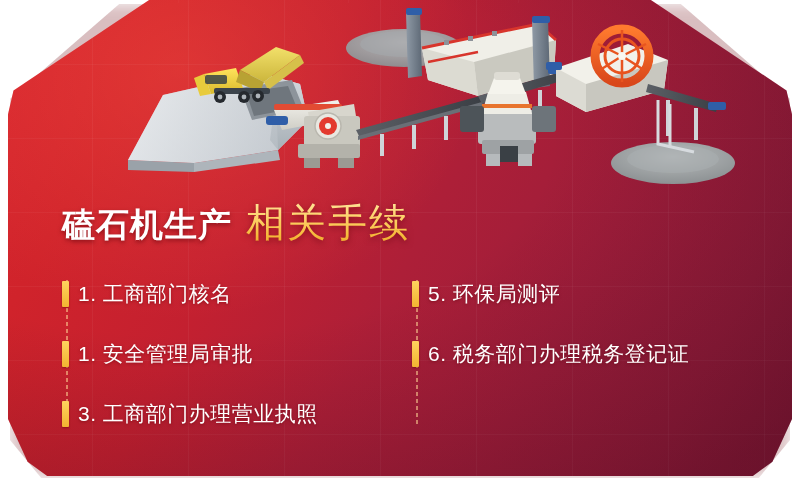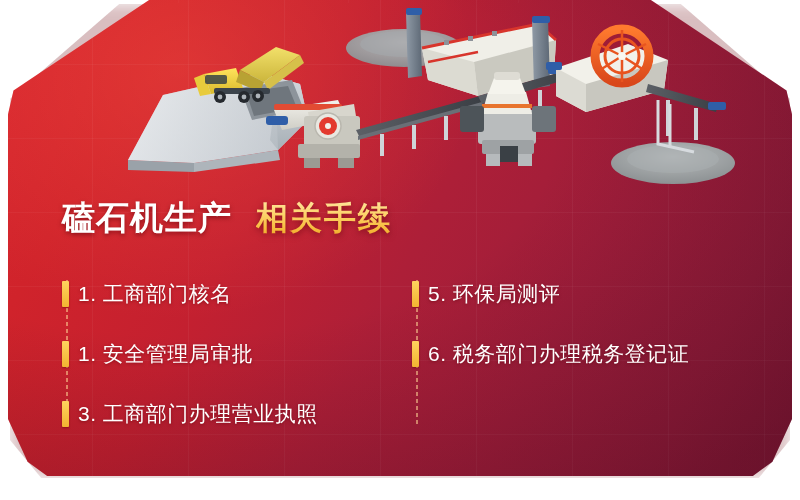--- a/index.html
+++ b/index.html
@@ -79,29 +79,29 @@
         border-color:rgba(240,110,48,.32); border-radius:68px;
         clip-path: polygon(16% -2%, 84% -2%, 102% 20%, 102% 102%, -2% 102%, -2% 20%); }
 
   
   .scene{ position:absolute; left:0; top:0; width:784px; height:190px; }
   .scene svg{ display:block; }
 
   
   .title{
     position:absolute; left:54px; top:196px;
-    display:flex; align-items:baseline; gap:24px;
+    display:flex; align-items:baseline; gap:14px;
     white-space:nowrap;
   }
   .title .t-white{
     font-size:33px; font-weight:bold; color:#ffffff; letter-spacing:1px;
     text-shadow:0 2px 4px rgba(90,0,10,.55);
   }
   .title .t-gold{
-    font-size:32px; font-weight:bold; letter-spacing:2px;
+    font-size:39px; font-weight:normal; letter-spacing:2px;
     background:linear-gradient(180deg,#ffe9a8 0%,#fdd26a 40%,#f7bb3c 72%,#e79a22 100%);
     -webkit-background-clip:text; background-clip:text; color:transparent;
     filter:drop-shadow(0 2px 3px rgba(90,0,10,.6));
   }
 
   
   .cols{ position:absolute; left:54px; top:264px; width:700px; display:flex; }
   .col{ position:relative; width:352px; }
   .col .dotline{
     position:absolute; left:4px; top:16px; bottom:18px; width:2px;

